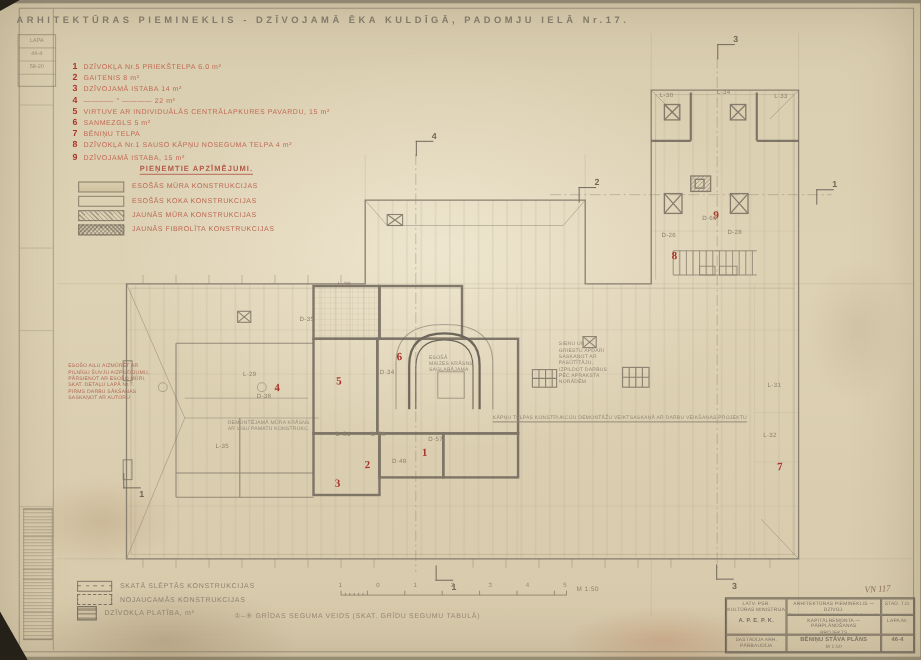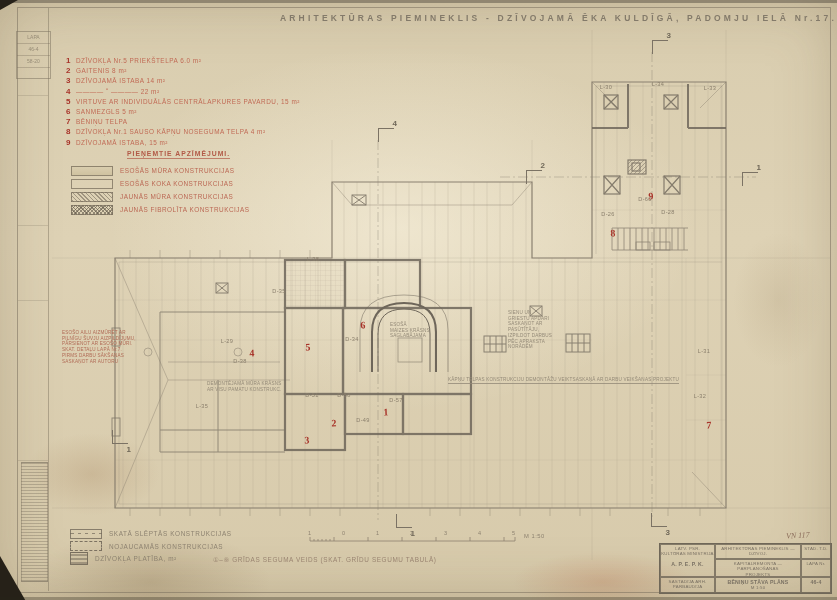--- a/index.html
+++ b/index.html
@@ -18,22 +18,22 @@
   
   .frame{position:absolute;border:1px solid rgba(120,110,92,.55);}
   .stripline{position:absolute;background:rgba(120,110,92,.45);}
   #strip-stamp{position:absolute;left:21px;top:462px;width:25px;height:118px;
      border:1px solid rgba(120,110,92,.4);
      background:repeating-linear-gradient(0deg,rgba(110,100,85,.35) 0 1px,transparent 1px 3px);}
   #corner-stamp{position:absolute;left:16px;top:31px;width:33px;height:46px;
      border:1px solid rgba(120,110,92,.5);font-size:5px;color:#968b76;text-align:center;line-height:11px;}
   #corner-stamp div{border-bottom:1px solid rgba(120,110,92,.35);}
   
-  #sheet-title{left:0;right:0;top:13px;text-align:right;font-size:8.5px;letter-spacing:3.2px;
-     color:#837a6a;font-weight:bold;}
+  #sheet-title{left:0;right:0;top:13px;text-align:left;font-size:8.5px;letter-spacing:3.2px;
+     color:#837a6a;font-weight:bold;padding-left:15px;}
   
   #room-list{position:absolute;left:66px;top:56px;}
   .rl-row{height:10.2px;font-size:6.4px;letter-spacing:.5px;color:#c16a55;}
   .rl-num{display:inline-block;width:10px;color:#a8342a;font-weight:bold;font-size:8px;}
   
   #sym-head{left:127px;top:150px;font-size:6.8px;letter-spacing:1px;color:#b25a47;
      border-bottom:1px solid rgba(178,90,71,.7);padding-bottom:1px;font-weight:bold;}
   #sym-rows{position:absolute;left:71px;top:161px;}
   .sym-row{height:13px;}
   .sw{display:inline-block;vertical-align:middle;width:40px;height:8px;margin-right:7px;

